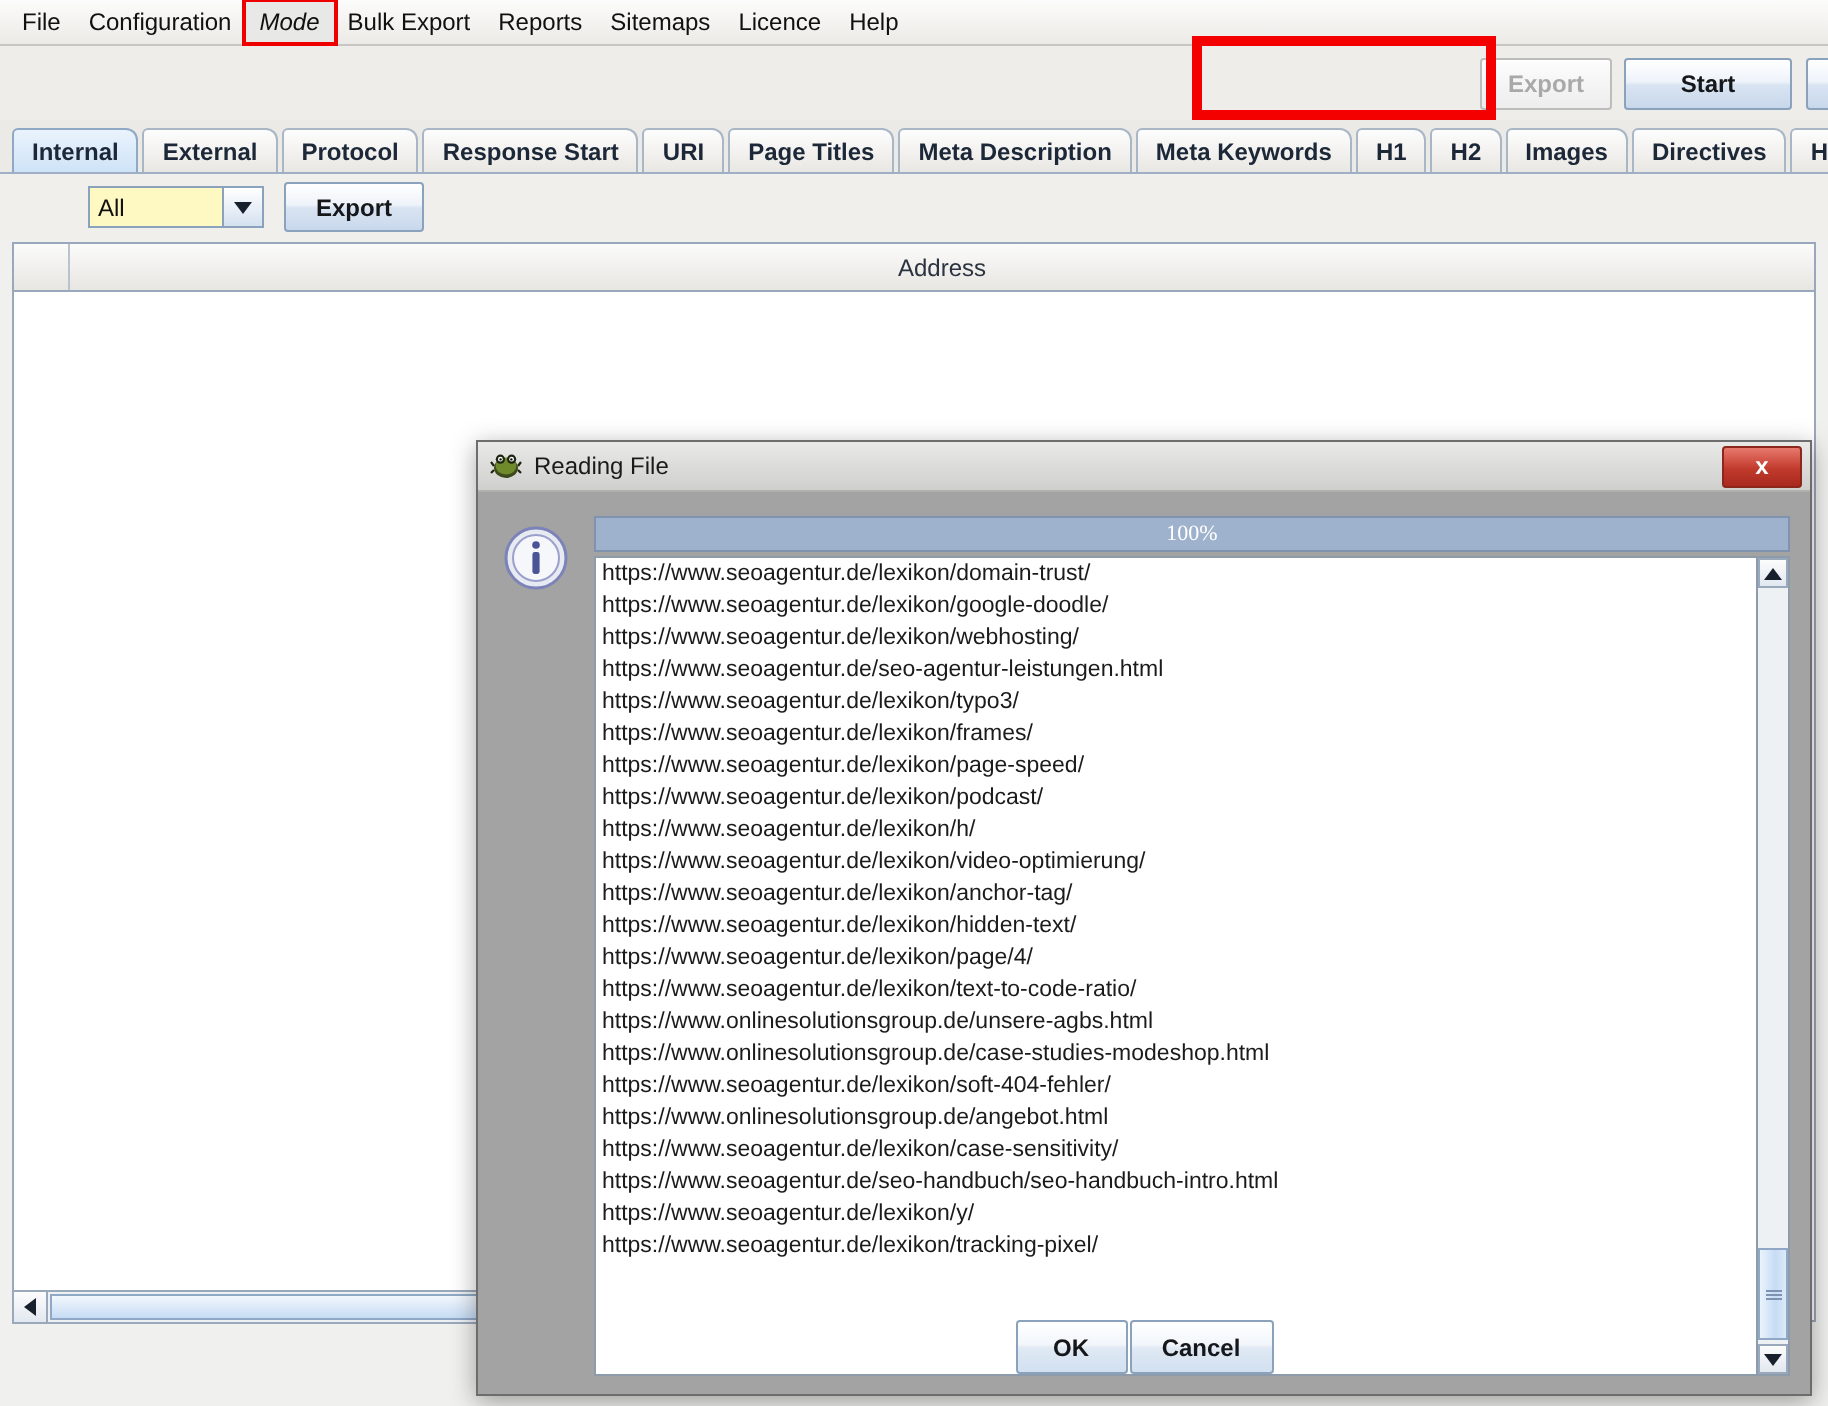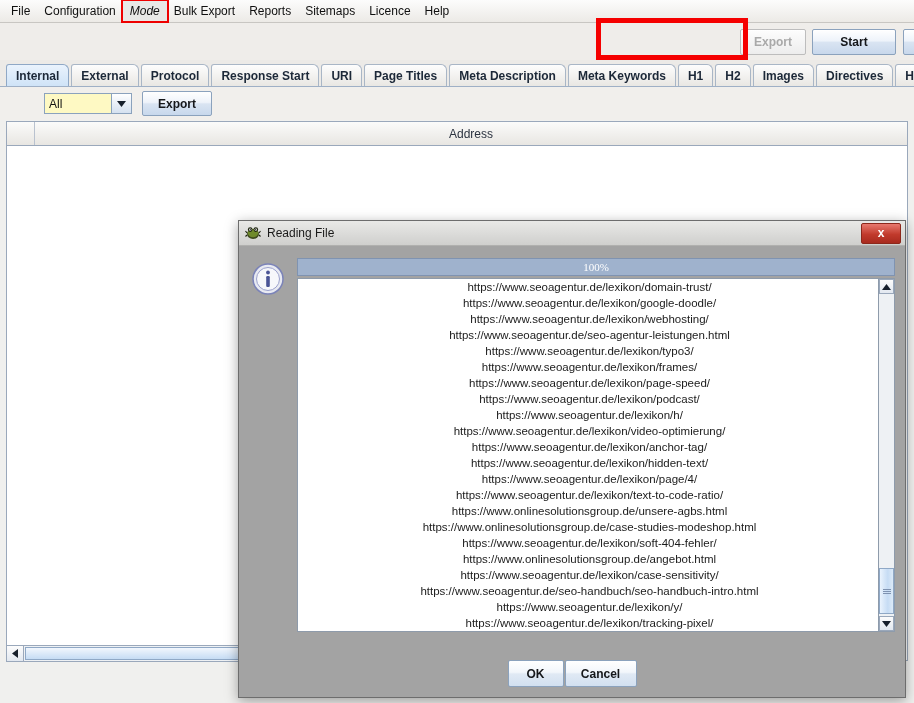--- a/index.html
+++ b/index.html
@@ -159,23 +159,23 @@
   }
   #info-icon{width:34px;height:34px;flex:none;margin-top:4px;}
   #dlg-content{flex:1;margin-left:12px;display:flex;flex-direction:column;}
   #progressbar{
     height:18px;position:relative;
     background:#9fb2cd;border:1px solid #7f93b1;box-sizing:border-box;
     display:flex;align-items:center;justify-content:center;font-family:Liberation Serif, serif;
   }
   #progress-text{font-size:11px;color:#ffffff;font-weight:normal;}
   #logpane{
-    margin-top:2px;height:354px;position:relative;
+    margin-top:2px;height:410px;position:relative;
     background:#ffffff;border:1px solid #8e9bab;box-sizing:border-box;
-    display:flex;overflow:hidden;text-align:center;
+    display:flex;overflow:hidden;
   }
   #logtext{
     flex:1;padding:0 0 0 3px;overflow:hidden;position:relative;
   }
   .logline{
     font-size:11.5px;line-height:16px;color:#1b1b1b;white-space:nowrap;
     font-family:"Liberation Sans",sans-serif;
   }
   #vscroll{
     width:16px;background:#eef1f4;border-left:1px solid #8e9bab;

